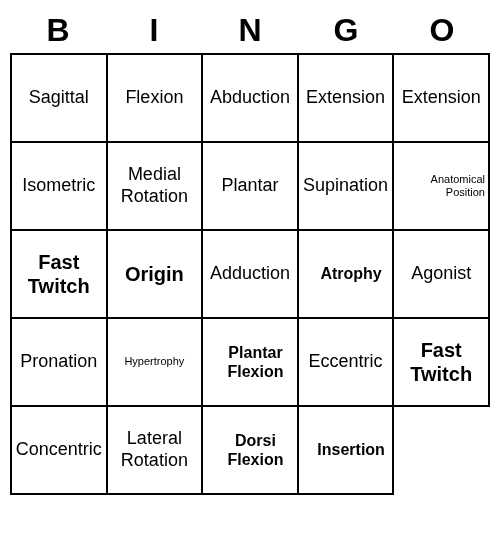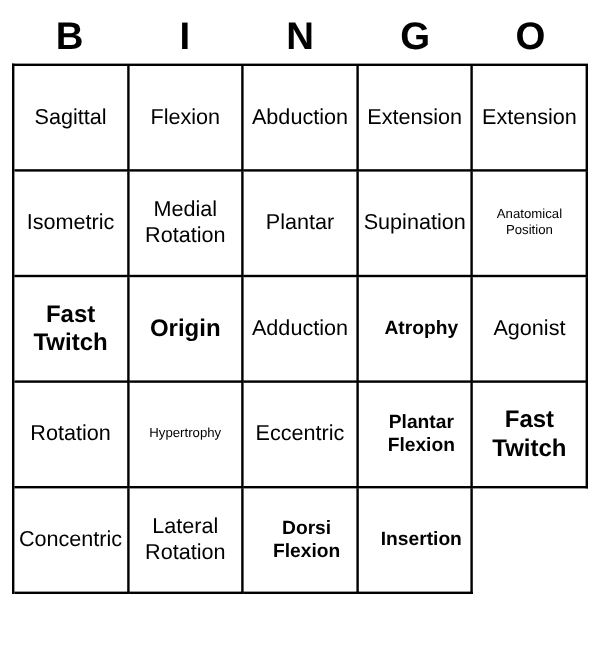--- a/index.html
+++ b/index.html
@@ -63,20 +63,21 @@
     }
 
     .bingo-cell.medium-text {
       font-size: 16px;
       font-weight: bold;
       padding-left: 14px;
     }
 
     .bingo-cell.small-text {
       font-size: 11px;
+      text-align: right;
     }
   </style>
 </head>
 <body>
 
 <div class="bingo-container">
   <div class="bingo-header">
   <div class="bingo-header-cell">B</div>
       <div class="bingo-header-cell">I</div>
       <div class="bingo-header-cell">N</div>
@@ -92,23 +93,23 @@
       <div class="bingo-cell">Isometric</div>
       <div class="bingo-cell">Medial Rotation</div>
       <div class="bingo-cell">Plantar</div>
       <div class="bingo-cell">Supination</div>
       <div class="bingo-cell small-text">Anatomical Position</div>
       <div class="bingo-cell large-text">Fast Twitch</div>
       <div class="bingo-cell large-text">Origin</div>
       <div class="bingo-cell">Adduction</div>
       <div class="bingo-cell medium-text">Atrophy</div>
       <div class="bingo-cell">Agonist</div>
-      <div class="bingo-cell">Rotation</div>
+      <div class="bingo-cell">Pronation</div>
       <div class="bingo-cell small-text">Hypertrophy</div>
+      <div class="bingo-cell medium-text">Plantar Flexion</div>
       <div class="bingo-cell">Eccentric</div>
-      <div class="bingo-cell medium-text">Plantar Flexion</div>
       <div class="bingo-cell large-text">Fast Twitch</div>
       <div class="bingo-cell">Concentric</div>
       <div class="bingo-cell">Lateral Rotation</div>
       <div class="bingo-cell medium-text">Dorsi Flexion</div>
       <div class="bingo-cell medium-text">Insertion</div>
     </div>
 </div>
 
 </body></html>

